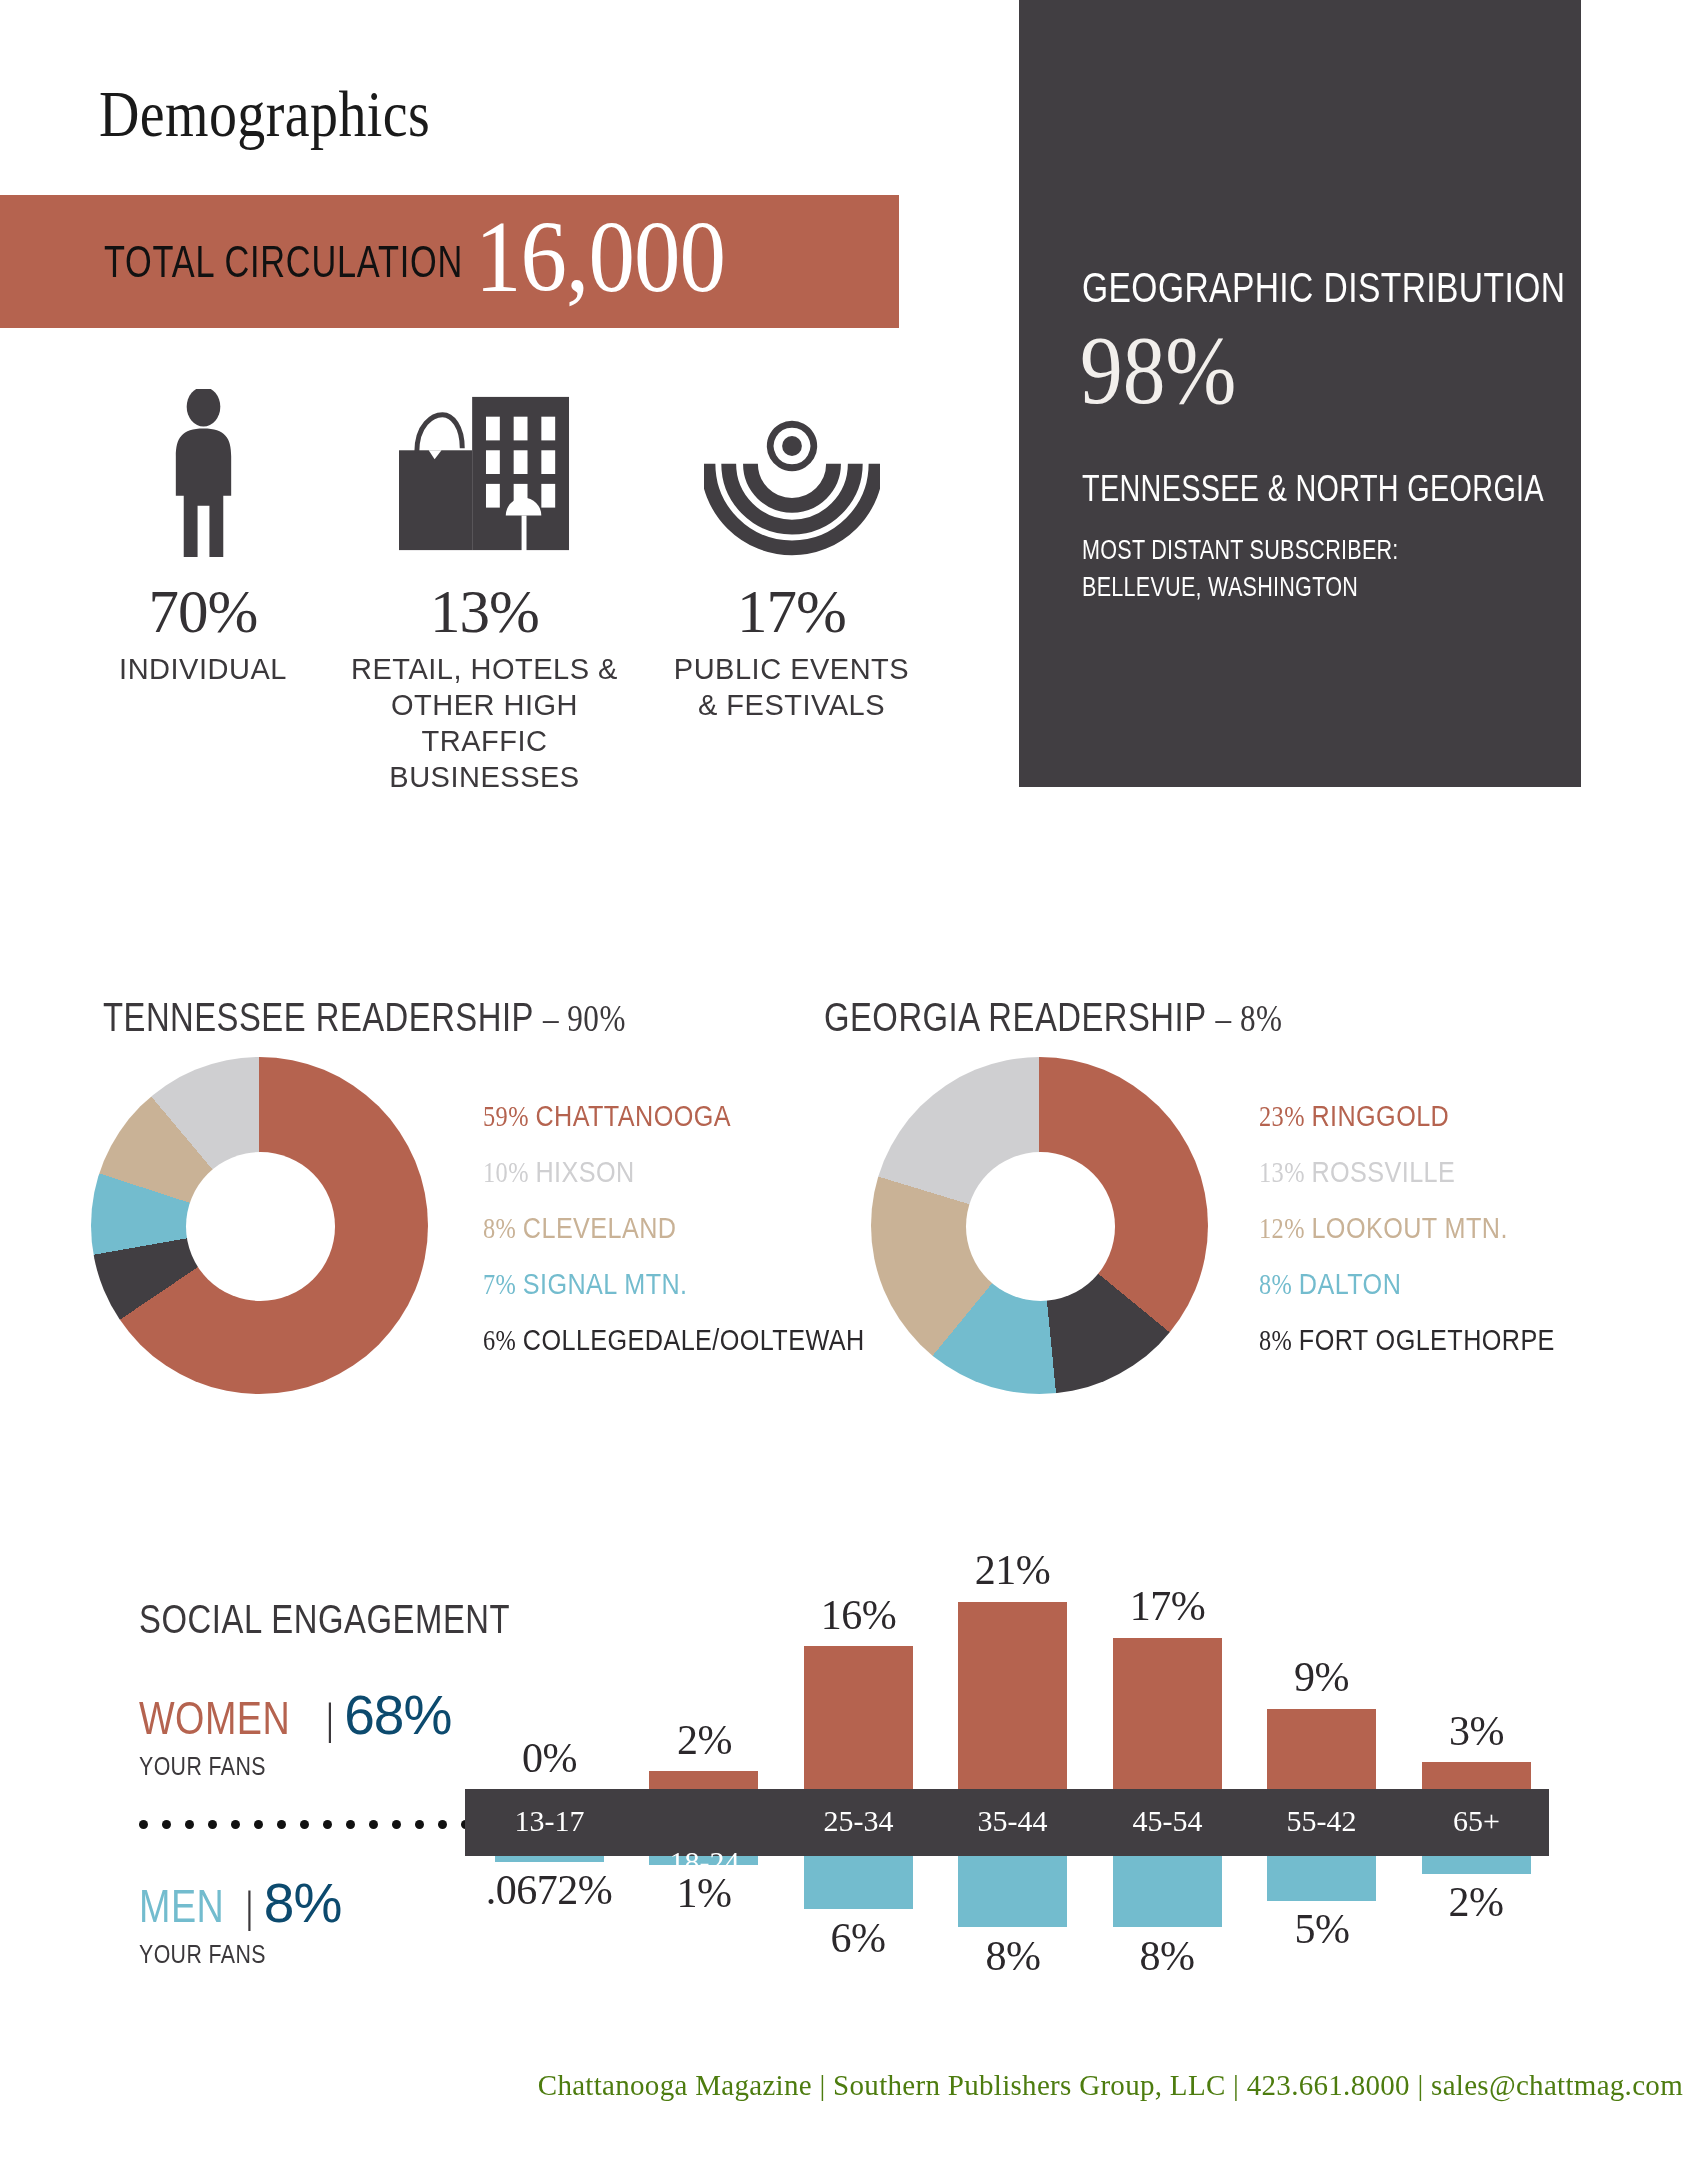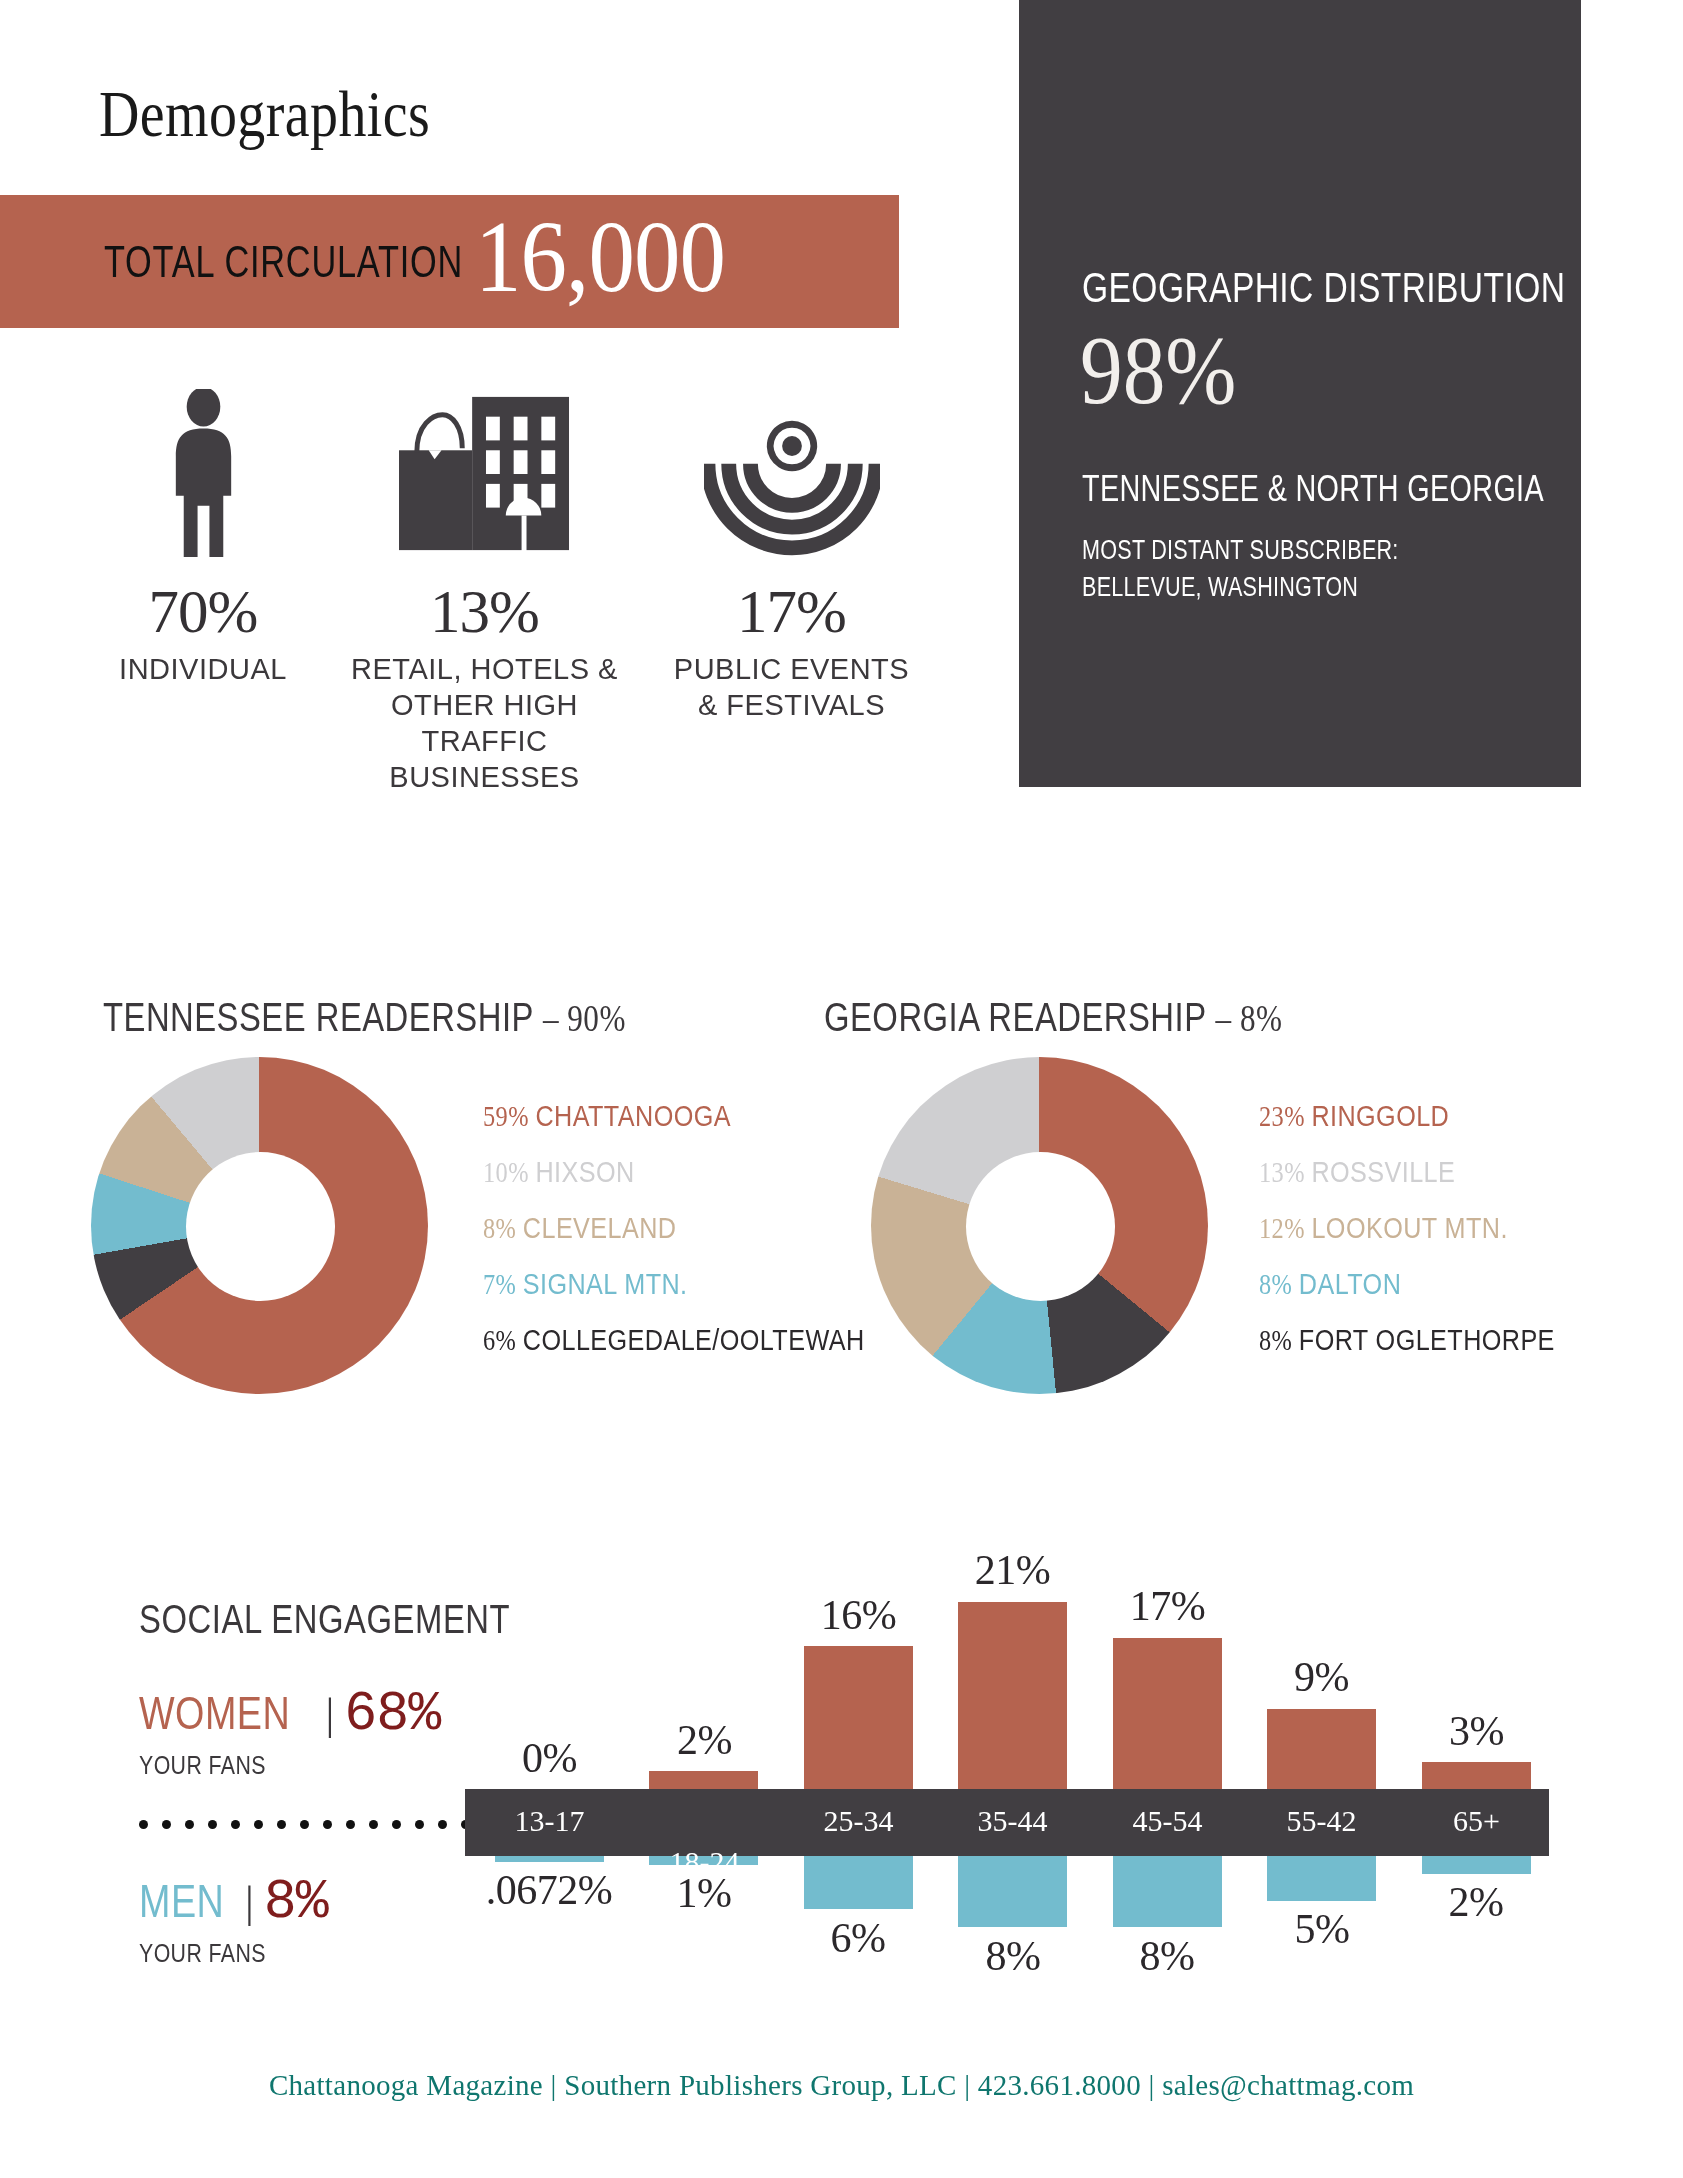--- a/index.html
+++ b/index.html
@@ -119,21 +119,21 @@
     transform: scaleX(0.82); transform-origin: left center;
   }
   .gender-block { position: absolute; left: 139px; }
   .gender-line { display: flex; align-items: baseline; white-space: nowrap; }
   .gender-word {
     font-family: "Liberation Sans Narrow", "Liberation Sans", sans-serif;
     font-size: 46px; letter-spacing: 0.6px;
     transform: scaleX(0.82); transform-origin: left center;
   }
   .gender-bar { font-family: "Liberation Serif", serif; font-size: 44px; color: #3b383b; margin: 0 10px 0 2px; }
-  .gender-pct { font-family: Liberation Mono, monospace; font-size: 55px; color: #7f1d1d; letter-spacing: -1px; }
+  .gender-pct { font-family: Liberation Sans, sans-serif; font-size: 55px; color: #0c4a6e; letter-spacing: -1px; }
   .gender-fans {
     font-family: "Liberation Sans Narrow", "Liberation Sans", sans-serif;
     font-size: 26px; color: #3b383b; letter-spacing: 0.5px; margin-top: 4px;
     transform: scaleX(0.82); transform-origin: left center;
   }
   .dotline { position: absolute; left: 139px; top: 1820px; display: flex; gap: 14px; }
   .dotline i { width: 9px; height: 9px; background: #111; border-radius: 50%; display: block; }
 
   
   .chart { position: absolute; left: 465px; top: 1574px; width: 1089px; height: 406px; }
@@ -151,22 +151,22 @@
     position: absolute; width: 178px; text-align: center;
     font-family: "Liberation Serif", serif; font-size: 42px; color: #2b282b; letter-spacing: -0.5px;
   }
   .band-lbl {
     position: absolute; width: 119px; text-align: center; top: 1804px;
     font-family: "Liberation Serif", serif; font-size: 30px; color: #ffffff;
   }
 
   
   .footer {
-    position: absolute; left: 0; top: 2069px; width: 1683px; text-align: center;
-    font-family: "Liberation Serif", serif; font-size: 29px; color: #0f766e;
+    position: absolute; left: 0; top: 2069px; width: 1683px; text-align: right;
+    font-family: "Liberation Serif", serif; font-size: 29px; color: #4d7c0f;
     letter-spacing: 0.3px;
   }
 </style>
 </head>
 <body>
 
 <div class="page">
 
   <div class="title">Demographics</div>
 

